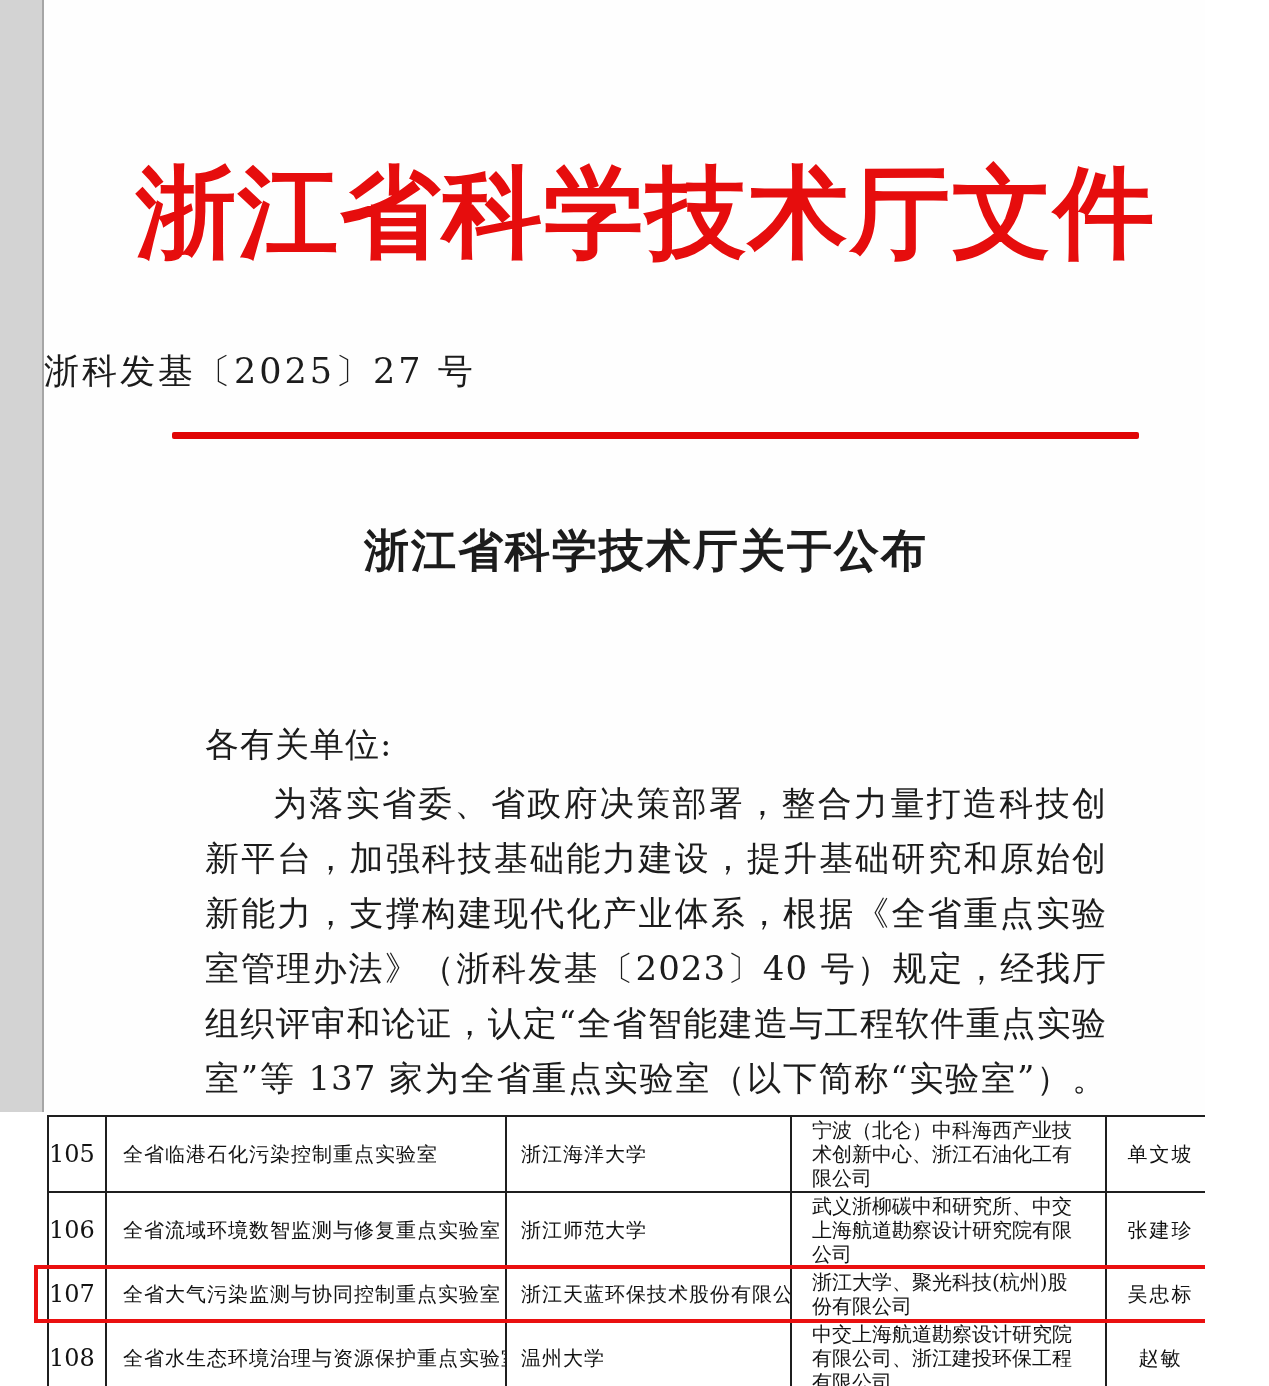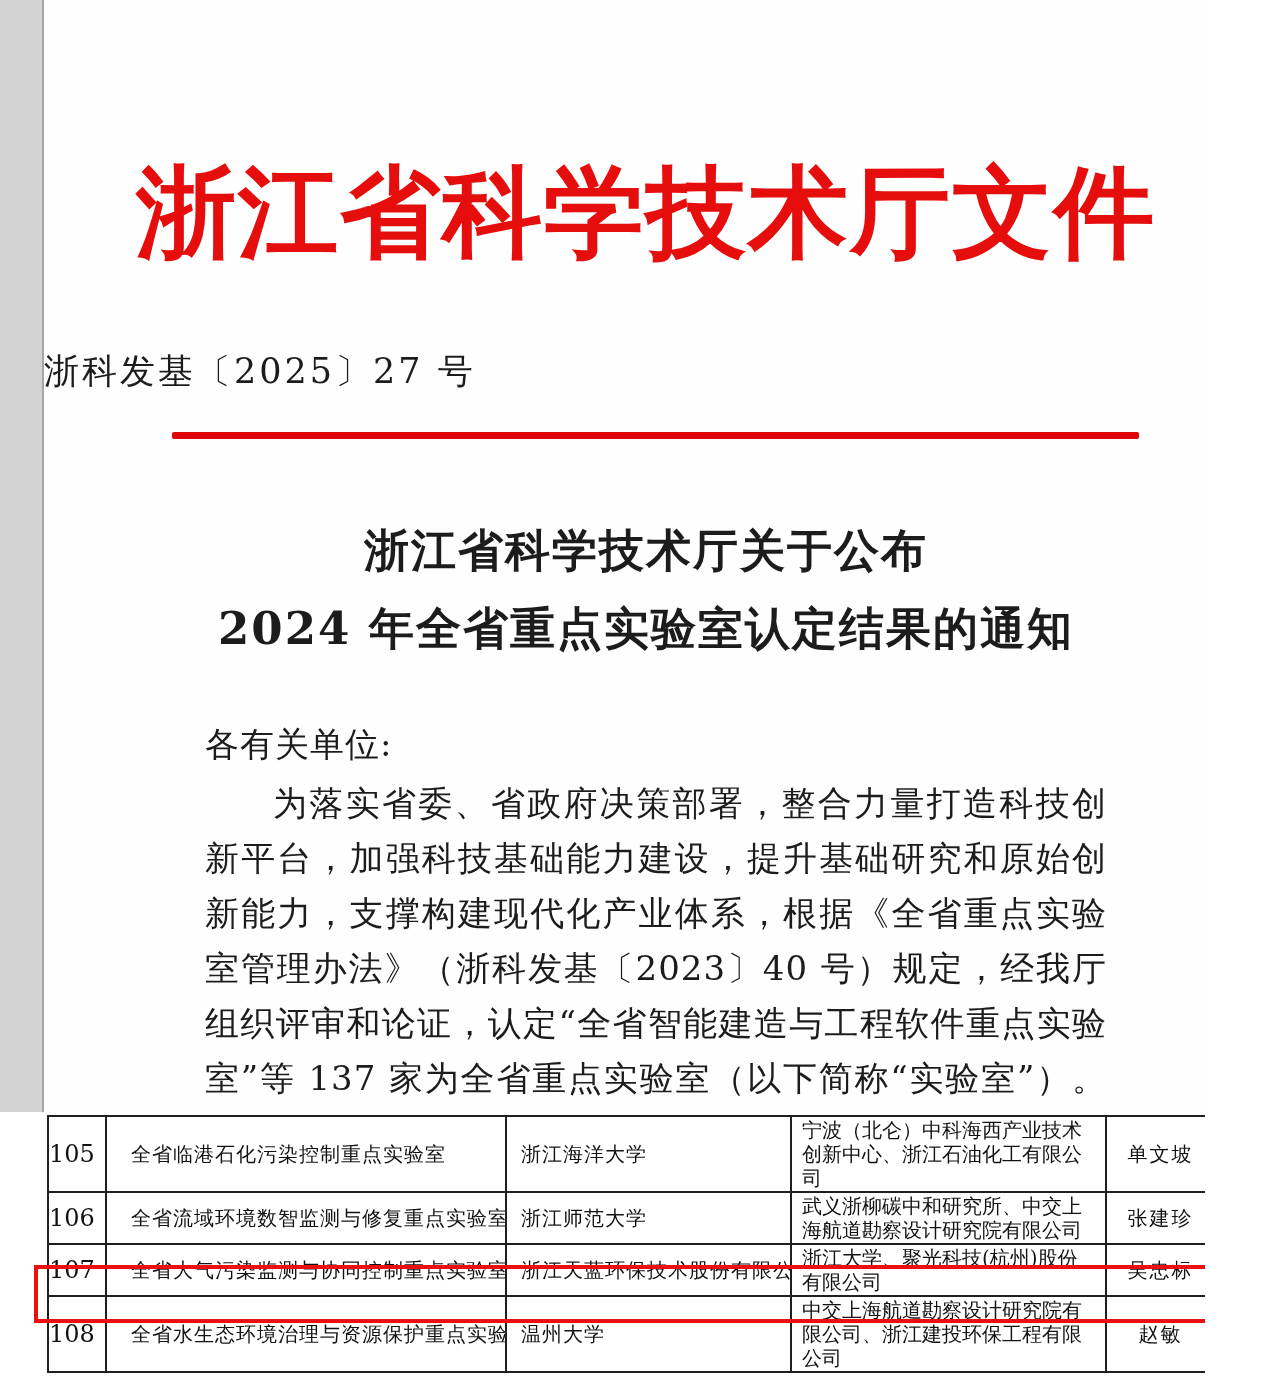--- a/index.html
+++ b/index.html
@@ -43,23 +43,23 @@
   
   .table-section { position:absolute; left:0; top:1112px; width:1269px; height:274px; background:#ffffff; }
   table.labs {
     position:absolute; left:47px; top:3px; width:1167px;
     border-collapse:collapse; table-layout:fixed; font-size:20px; color:#121212;
   }
   table.labs td { border:2px solid #1f1f1f; height:49px; vertical-align:middle; background:#fff; }
   col.c-no { width:58px; } col.c-lab { width:400px; } col.c-host { width:285px; }
   col.c-partners { width:315px; } col.c-leader { width:109px; }
   td.no { text-align:left; font-size:24px; }
-  td.lab { padding-left:24px; letter-spacing:1px; white-space:nowrap; overflow:hidden; }
+  td.lab { padding-left:16px; letter-spacing:1px; white-space:nowrap; overflow:hidden; }
   td.host { padding-left:14px; letter-spacing:1px; white-space:nowrap; overflow:hidden; }
-  td.partners { padding:1px 10px; line-height:24px;margin-left:46px; }
+  td.partners { padding:1px 20px; line-height:24px;margin-left:46px; }
   td.leader { text-align:center; letter-spacing:2px;margin-top:48px; }
 
   .highlight-box {
     position:absolute; border:4px solid var(--highlight-red,#ea1010);
     background:transparent; pointer-events:none; z-index:5;
   }
   .page-number { position:absolute; left:84px; top:1400px; font-size:28px; letter-spacing:4px; color:#161616; }
 </style>
 </head>
 <body>
@@ -69,21 +69,20 @@
   <div class="page-scan">
     <div class="gutter-left"></div>
     <div class="gutter-right"></div>
 
     <div class="red-title">浙江省科学技术厅文件</div>
     <div class="doc-number">浙科发基〔2025〕27 号</div>
     <div class="red-rule"></div>
 
     <div class="notice-title">
       <div>浙江省科学技术厅关于公布</div>
-      <div>2024 年全省重点实验室认定结果的通知</div>
     </div>
 
     <div class="salutation">各有关单位:</div>
     <p class="body-par">为落实省委、省政府决策部署，整合力量打造科技创新平台，加强科技基础能力建设，提升基础研究和原始创新能力，支撑构建现代化产业体系，根据《全省重点实验室管理办法》（浙科发基〔2023〕40 号）规定，经我厅组织评审和论证，认定“全省智能建造与工程软件重点实验室”等 137 家为全省重点实验室（以下简称“实验室”）。现将有关事项通知如下:</p>
   </div>
 
   <div class="table-section">
     <table class="labs">
       <colgroup>
         <col class="c-no">

